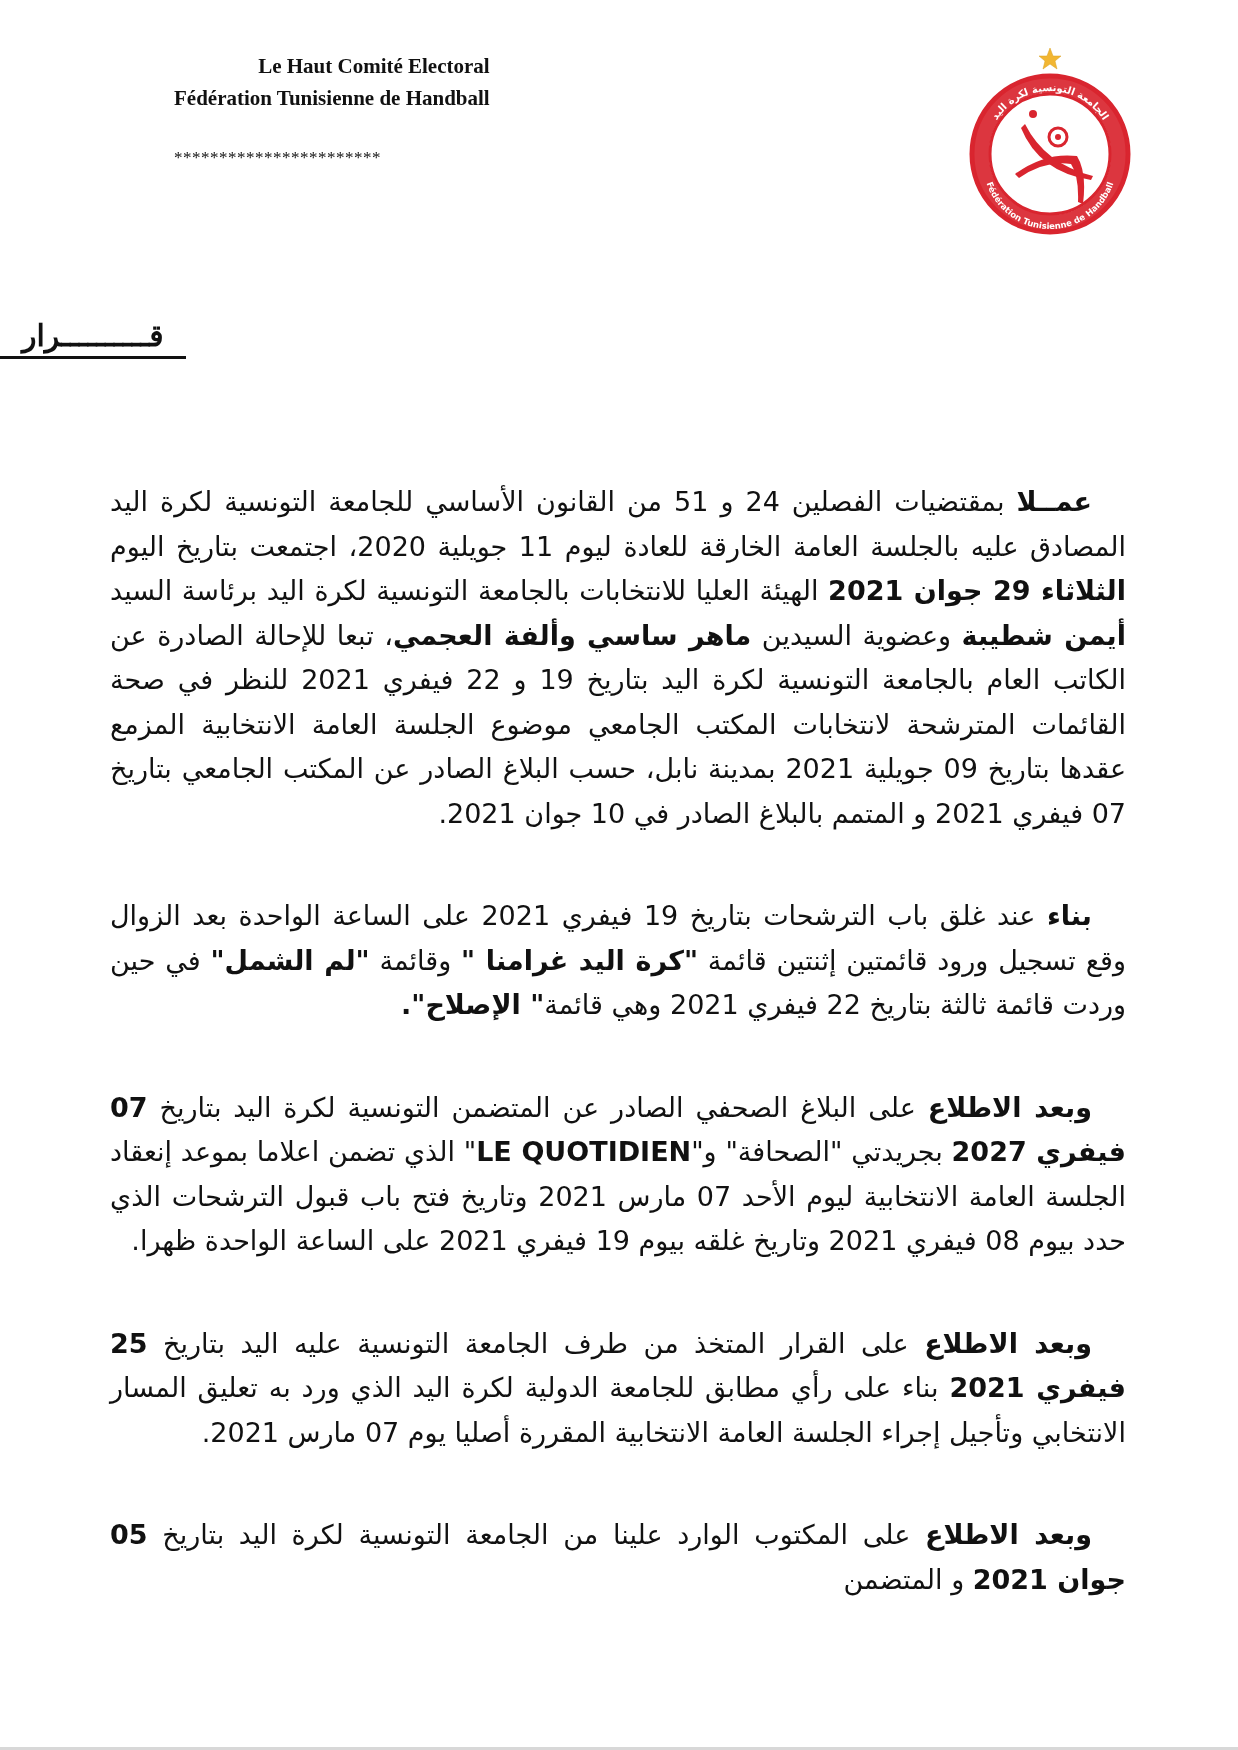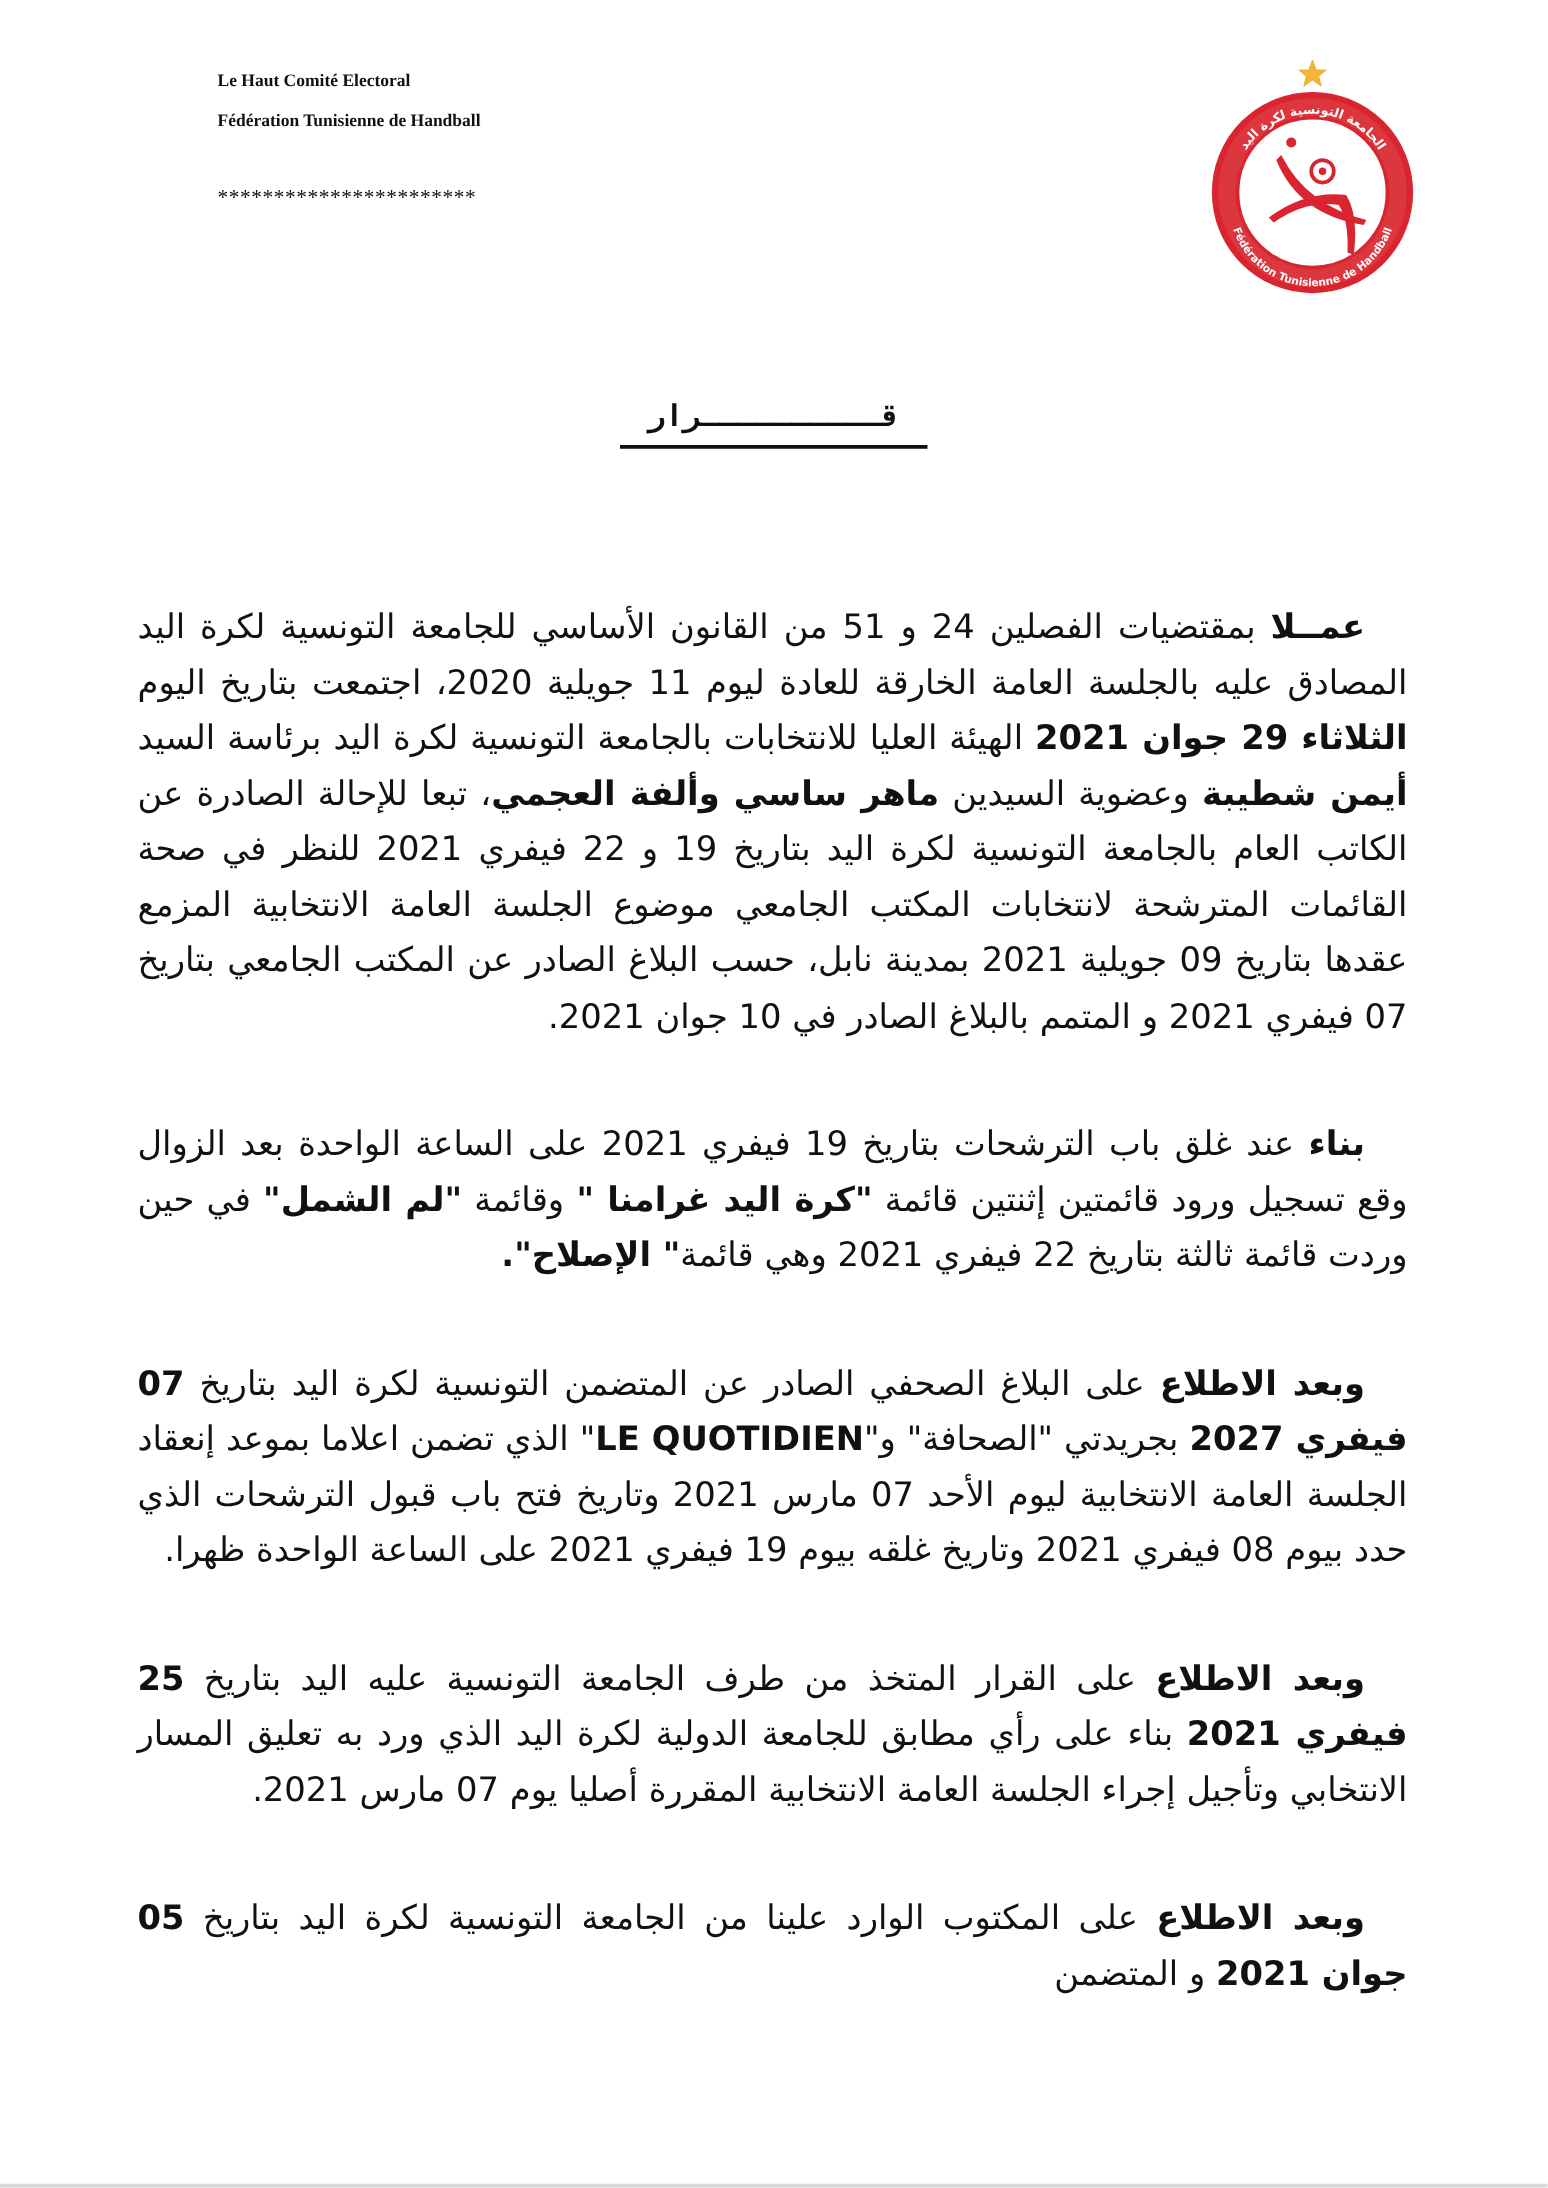--- a/index.html
+++ b/index.html
@@ -1,26 +1,26 @@
 <!DOCTYPE html>
 <html><head>
 <meta charset="utf-8">
 <style>
   html, body { margin: 0; padding: 0; }
   body {
     width: 1238px; height: 1750px; background: #ffffff; position: relative; overflow: hidden;
     font-family: "Liberation Serif", "DejaVu Serif", serif; color: #111;
   }
   .header-left { position: absolute; left: 174px; top: 50px; }
-  .header-left .line { font-weight: bold; font-size: 14px; line-height: 32px; white-space: nowrap; }
+  .header-left .line { font-weight: bold; font-size: 21px; line-height: 32px; white-space: nowrap; text-align: right; }
   .header-left .stars { font-size: 17px; margin-top: 34px; letter-spacing: 0.5px; white-space: nowrap; }
   .logo { position: absolute; left: 965px; top: 44px; width: 170px; height: 200px; }
   .title {
-    position: absolute; left: 0; right: 0; top: 318px; text-align: center;
-    font-family: Liberation Mono, monospace; font-weight: bold; font-size: 24px;
+    position: absolute; left: 0; right: 0; top: 318px; text-align: left;
+    font-family: Liberation Sans, sans-serif; font-weight: bold; font-size: 30px;
   }
   .title span { border-bottom: 3px solid #111; padding: 0 22px 2px; display: inline-block; line-height: 36px; }
   .body {
     position: absolute; left: 110px; width: 1016px; top: 480px;
     direction: rtl; text-align: justify;
     font-family: "DejaVu Sans", sans-serif; font-size: 27px; line-height: 44.5px;
   }
   .para { margin: 0 0 58px 0; text-indent: 34px; }
   .para b { font-weight: bold; }
   .footer-rule { position: absolute; left: 0; right: 0; bottom: 0; height: 3px; background: #d8d8d8; }

